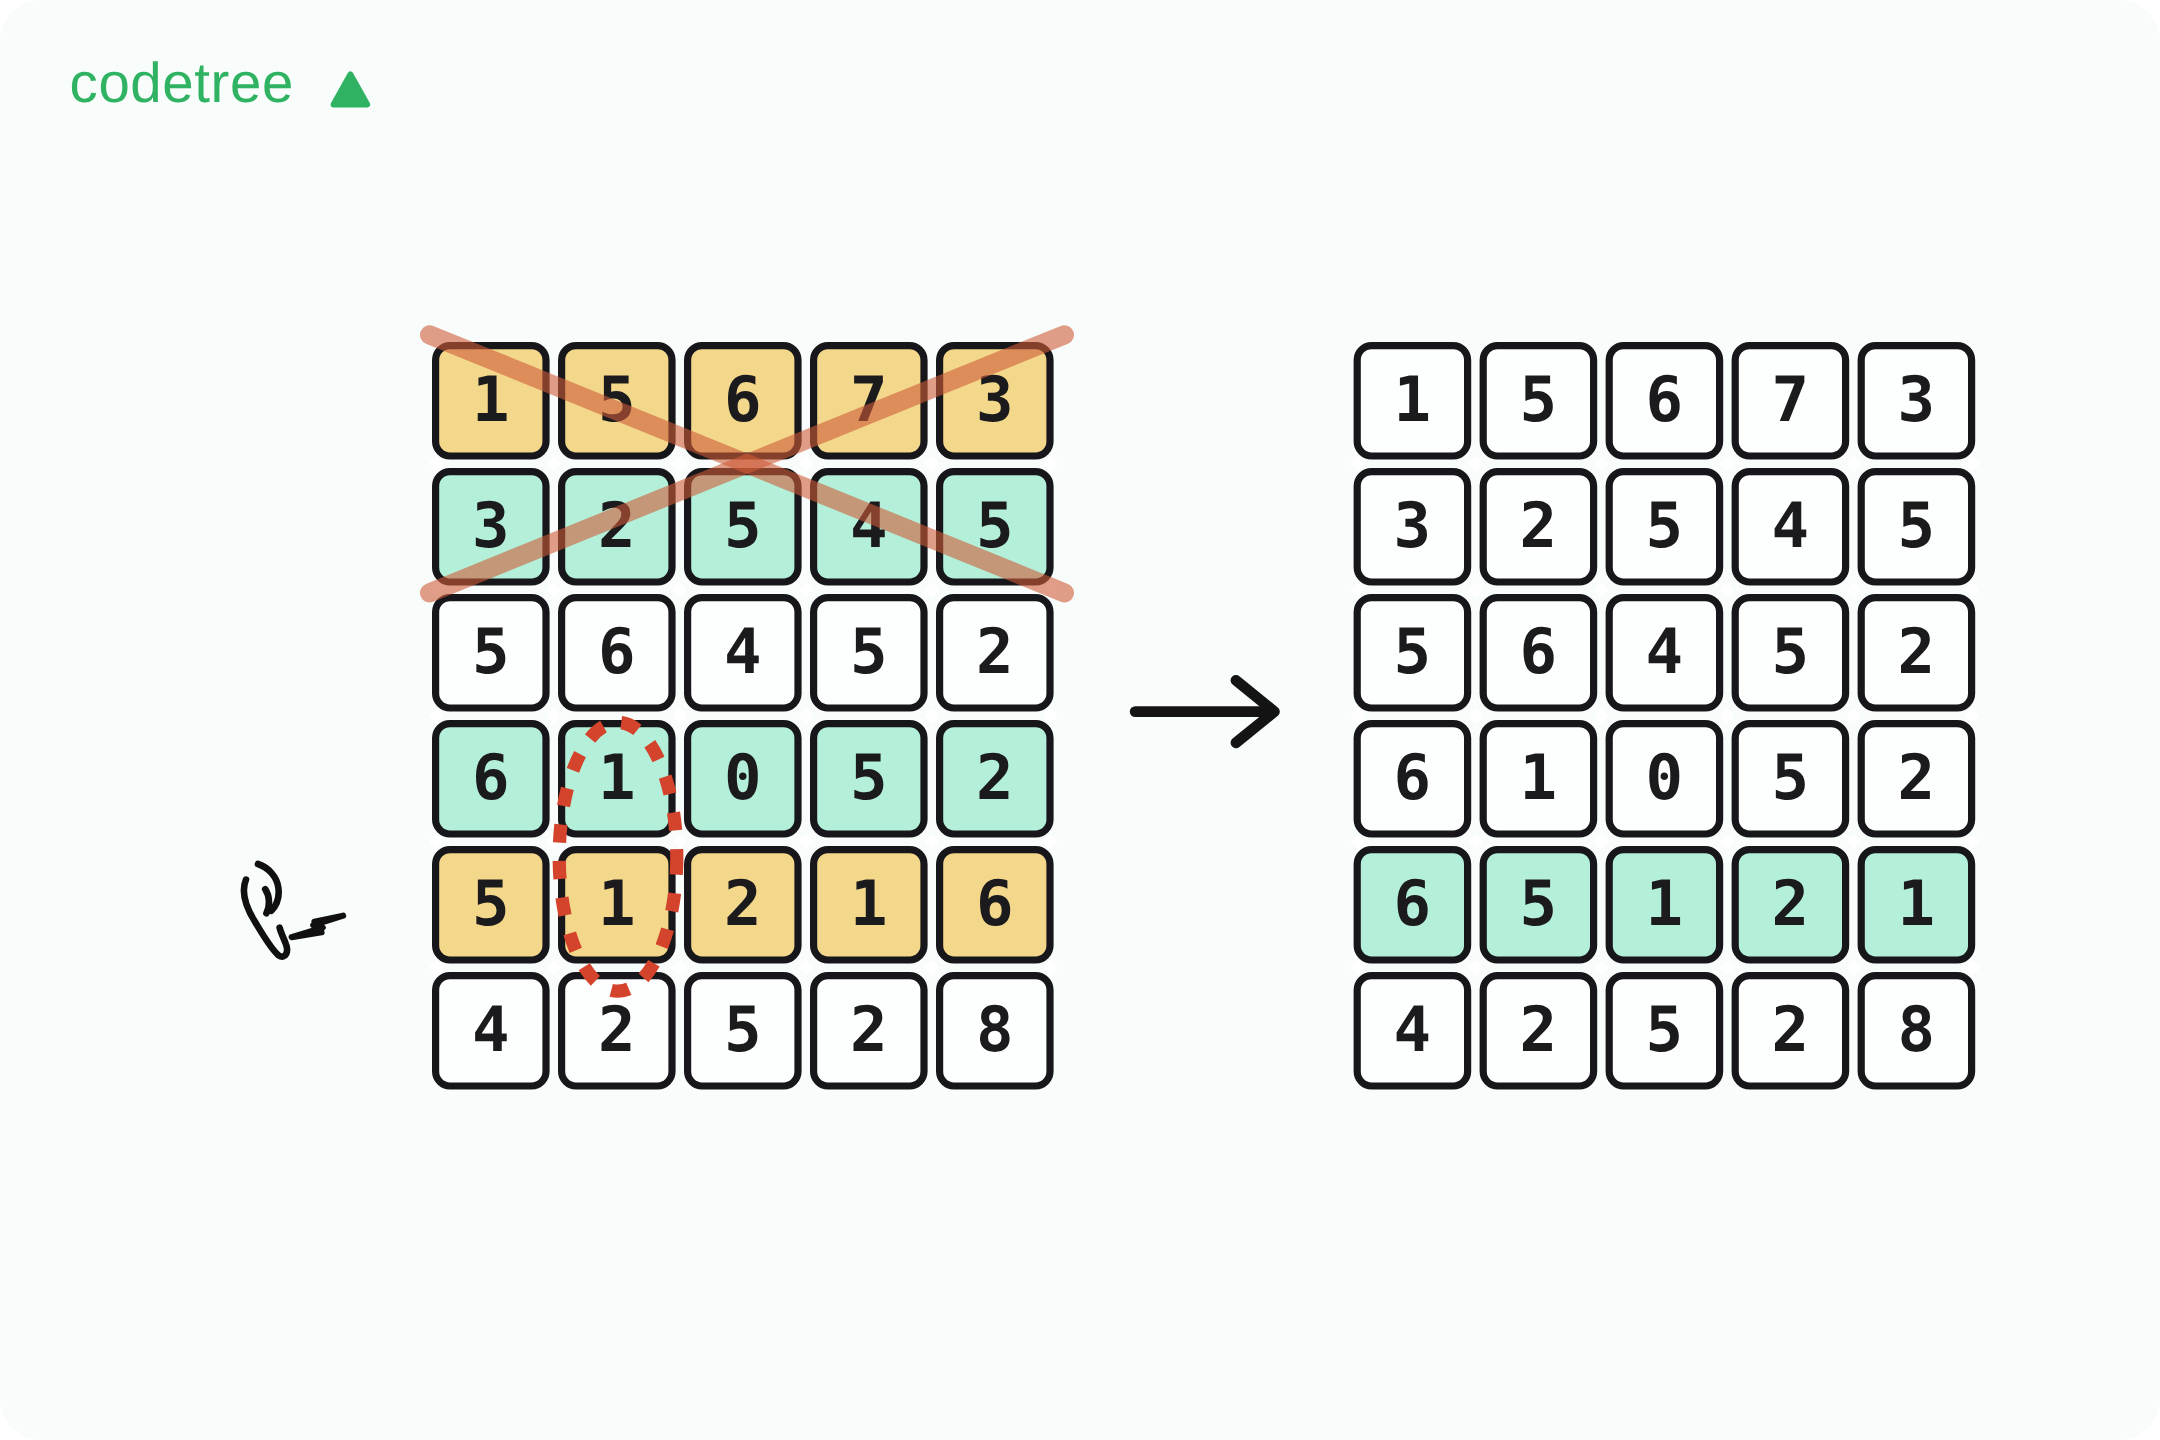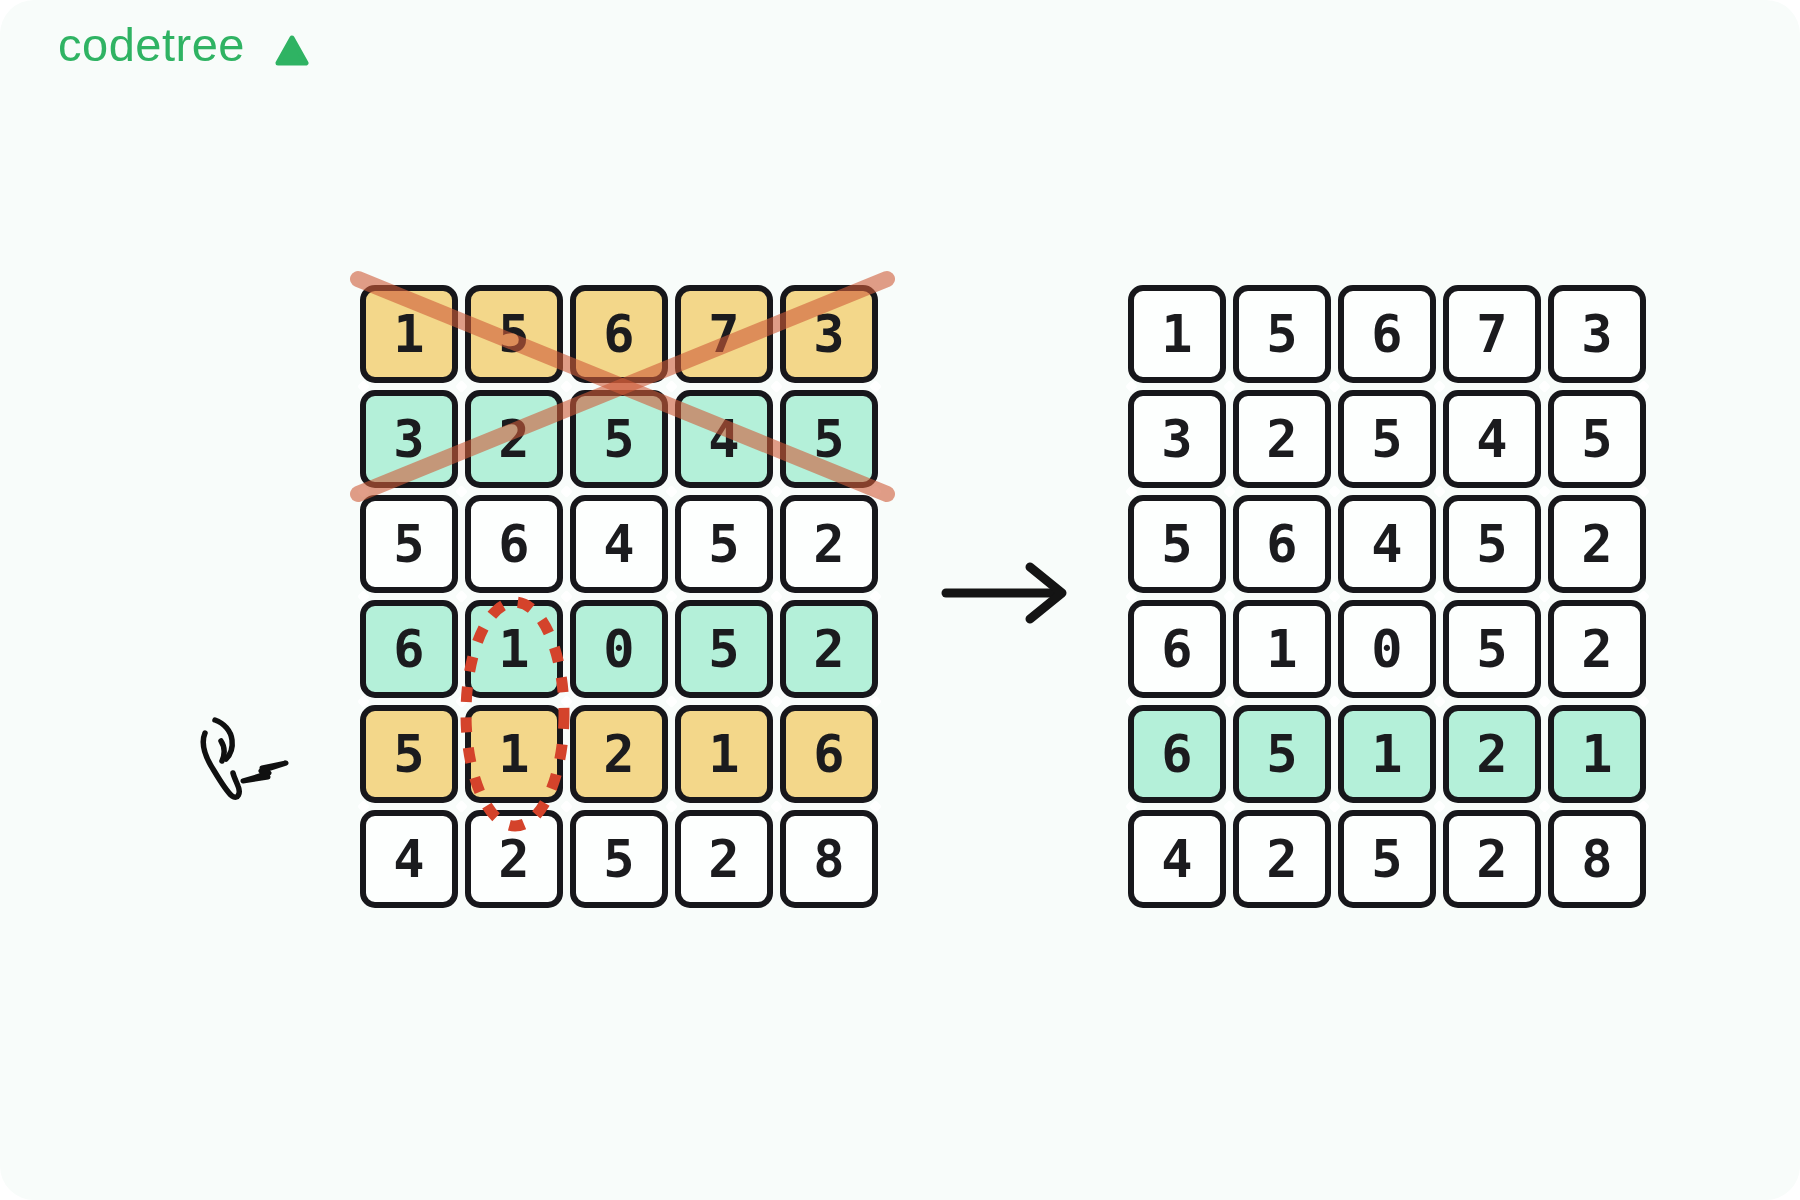--- a/index.html
+++ b/index.html
@@ -1,19 +1,19 @@
 <!DOCTYPE html>
 <html><head>
 <meta charset="utf-8">
 <style>
   html,body{margin:0;padding:0;background:#ffffff;}
   body{width:1800px;height:1200px;position:relative;overflow:hidden;
        font-family:"Liberation Sans",sans-serif;}
   .card{position:absolute;inset:0;background:var(--bg,#F8FCFA);border-radius:34px;}
-  .logo{position:absolute;left:58px;top:20px;display:flex;align-items:flex-end;gap:30px;}
+  .logo{position:absolute;left:58px;top:44px;display:flex;align-items:flex-end;gap:30px;}
   .logo-text{font-family:"Liberation Sans",sans-serif;font-size:47px;font-weight:500;
              line-height:1.05;color:var(--green,#2FB363);letter-spacing:.5px;}
   .logo-tri{display:block;margin-bottom:2px;}
   .grid{position:absolute;display:grid;grid-template-columns:repeat(5,98px);
         grid-auto-rows:98px;gap:7px;}
   #left-grid{left:360px;top:285px;}
   #right-grid{left:1128px;top:285px;}
   .cell{box-sizing:border-box;border:6px solid var(--line,#17171B);border-radius:15px;
         display:flex;align-items:center;justify-content:center;
         font-family:"DejaVu Sans Mono",monospace;font-weight:700;font-size:52px;

